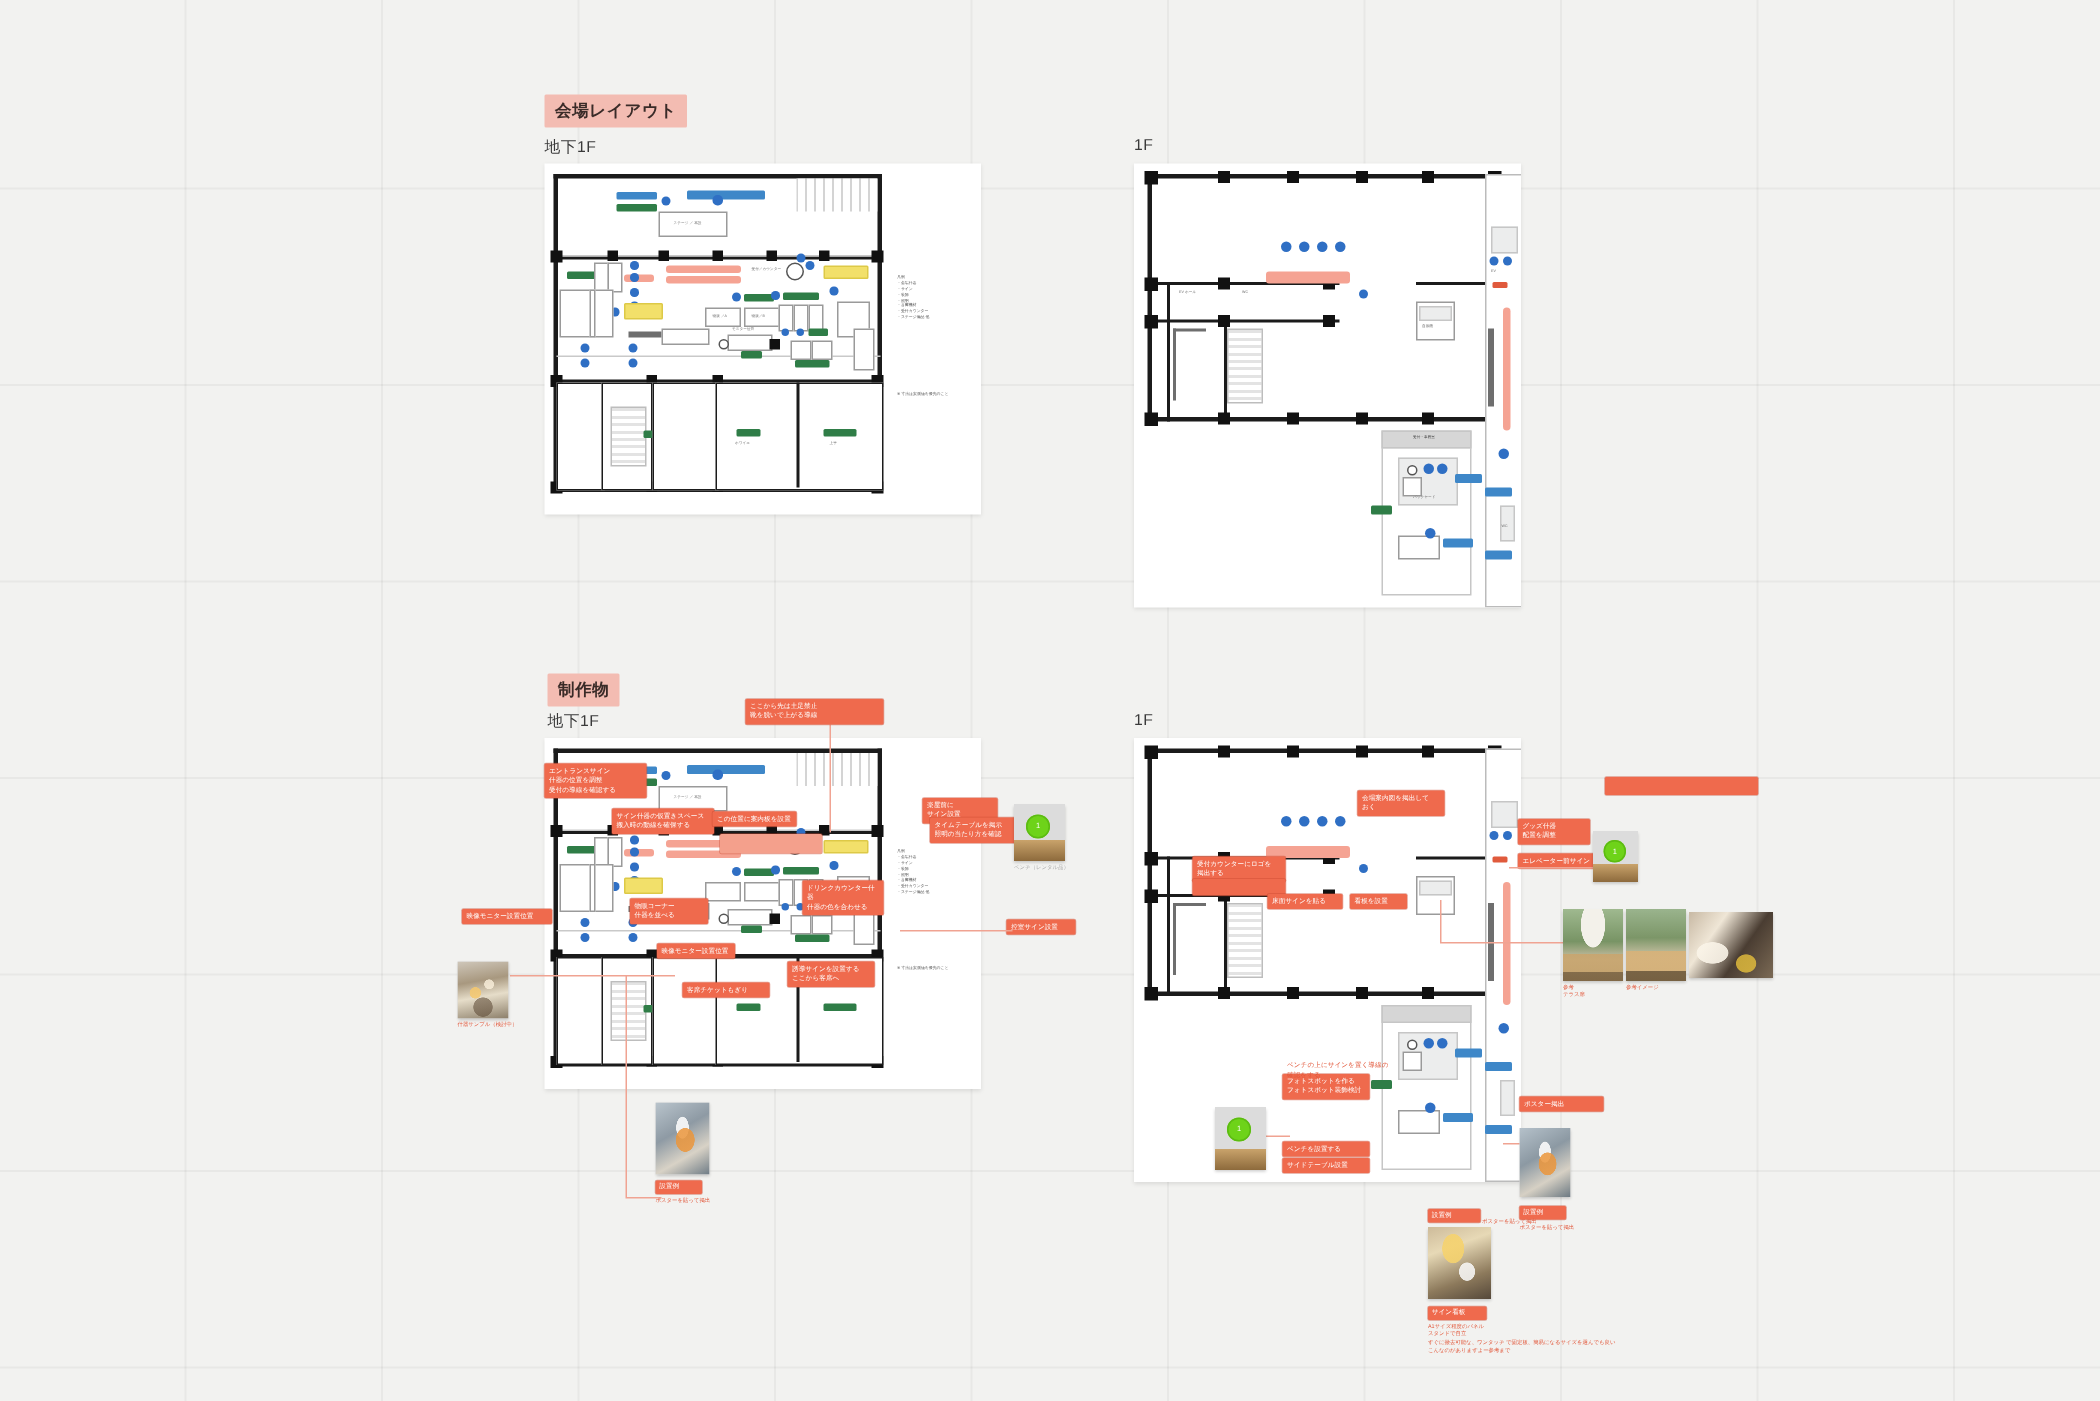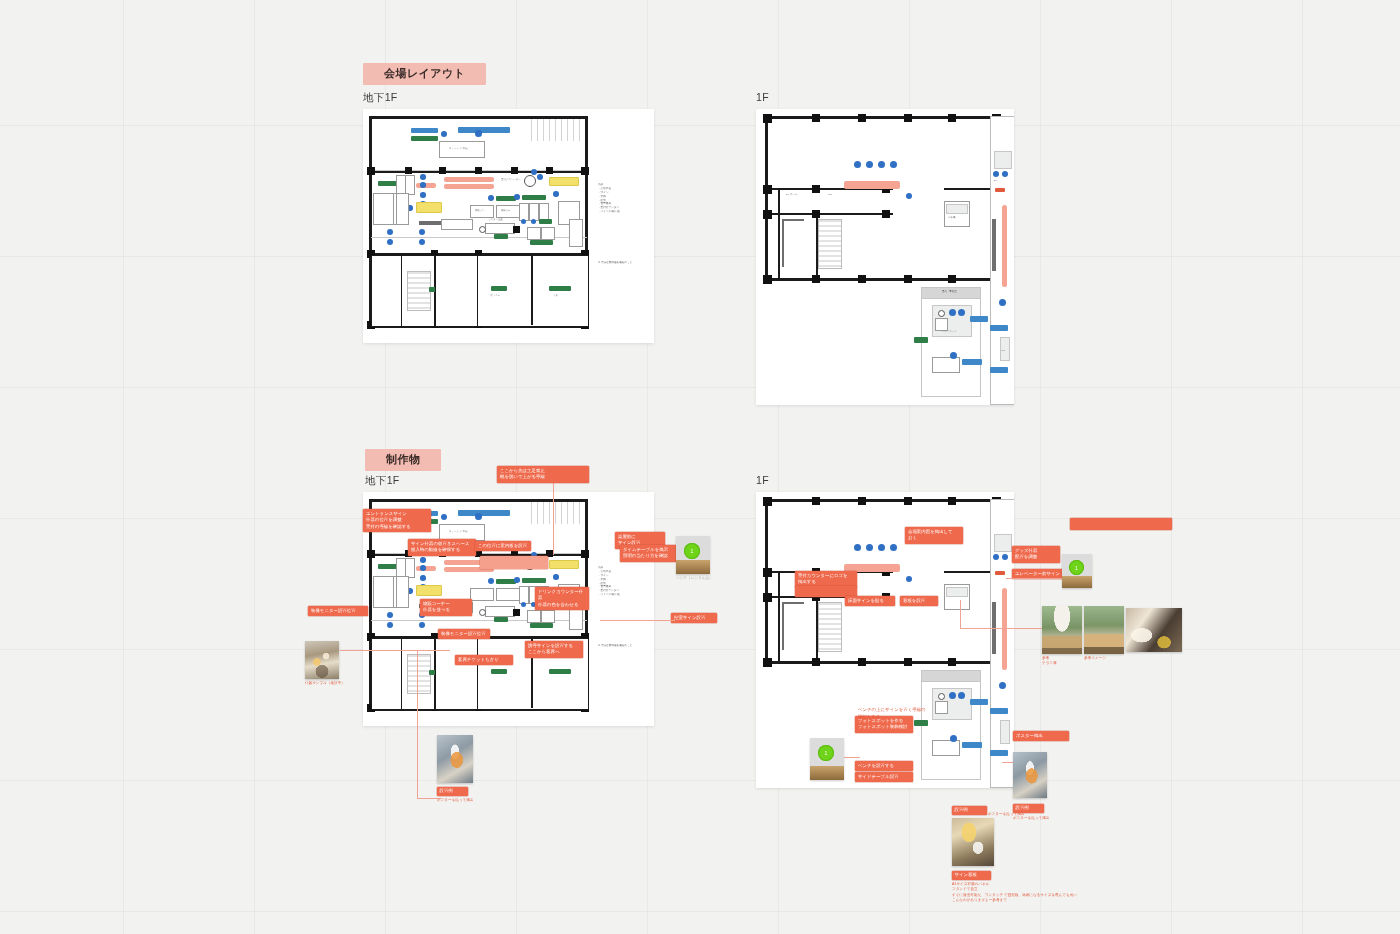--- a/index.html
+++ b/index.html
@@ -16,21 +16,21 @@
     background-image:
       linear-gradient(to right, rgba(0,0,0,.045) 1px, transparent 1px),
       linear-gradient(to bottom, rgba(0,0,0,.045) 1px, transparent 1px);
     background-size:131px 131px;
     background-position:-8px -6px;
     pointer-events:none;
   }
   
   .sec-title{
     position:absolute;font-size:11px;font-weight:700;color:#3a2b28;
-    background:#f3bcb2;padding:3px 21px 4px;letter-spacing:.04em;
+    background:#f3bcb2;padding:3px 7px 4px;letter-spacing:.04em;
     white-space:nowrap;border-radius:1px;
   }
   .floor-label{
     position:absolute;font-size:10.5px;color:#3a3a3a;letter-spacing:.03em;
     white-space:nowrap;
   }
   .plan{
     position:absolute;background:#fff;
     box-shadow:0 1px 3px rgba(0,0,0,.10);
     overflow:hidden;

